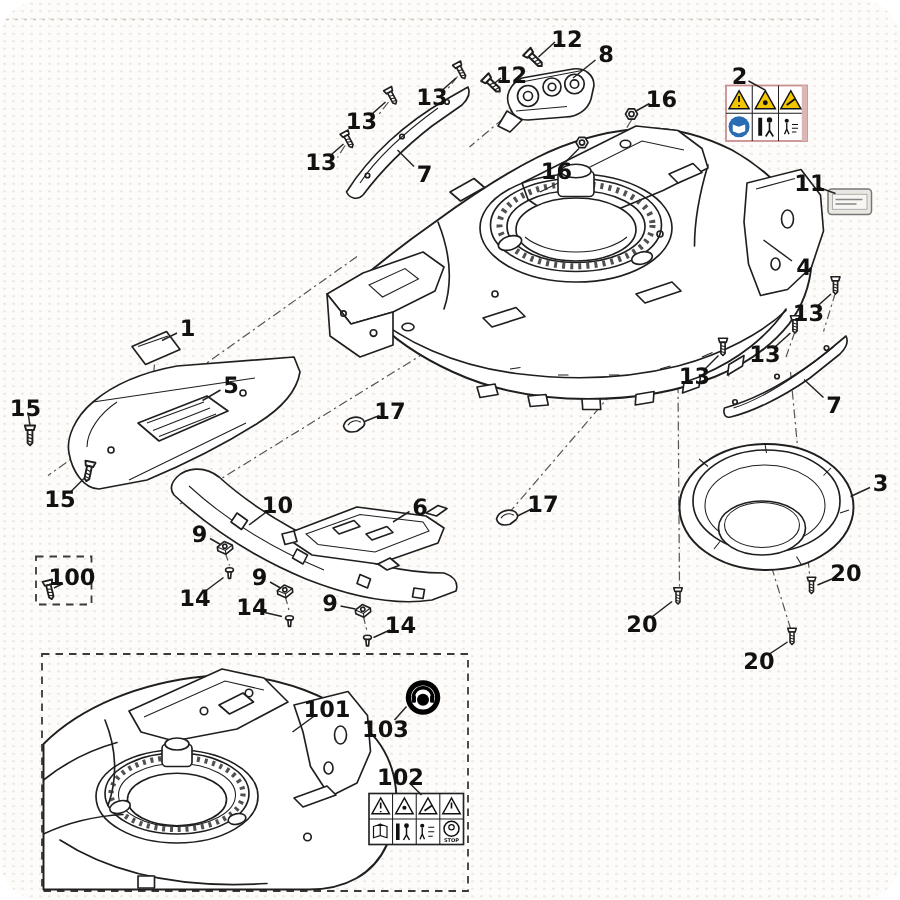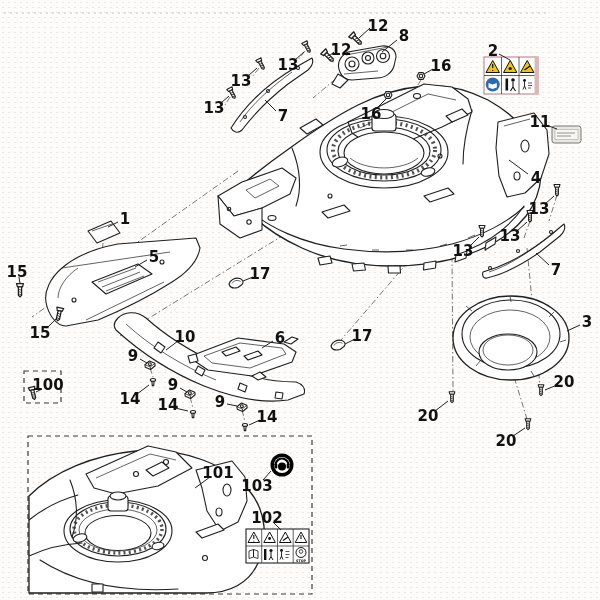--- a/index.html
+++ b/index.html
@@ -4,20 +4,21 @@
 <style>
   html,body{margin:0;padding:0;}
   .page{
     position:relative;
     width:600px;height:600px;
     background-color:#fdfcfa;
     background-image:radial-gradient(circle,#ece8e0 0.7px,rgba(0,0,0,0) 0.95px);
     background-size:6px 5px;
     overflow:hidden;
     font-family:"DejaVu Sans",sans-serif;
+    border-radius:27px;
   }
   svg{display:block;}
   .ln{stroke:var(--line,#1f1f1f);fill:none;stroke-width:1.1;stroke-linejoin:round;stroke-linecap:round;}
   .fw{stroke:var(--line,#1f1f1f);fill:#ffffff;stroke-width:1.1;stroke-linejoin:round;}
   .fw2{stroke:var(--line,#1f1f1f);fill:#ffffff;stroke-width:1.3;stroke-linejoin:round;}
   .thin{stroke:var(--line,#1f1f1f);fill:none;stroke-width:0.7;}
   .ddot{stroke:#555;fill:none;stroke-width:0.8;stroke-dasharray:6 2.5 1.5 2.5;}
   .dashbox{stroke:var(--box-dash,#3a3a3a);fill:none;stroke-width:1.2;stroke-dasharray:5 4;}
   #callouts text{font:bold 15px "DejaVu Sans",sans-serif;fill:var(--label,#111);text-anchor:middle;}
   #callouts line{stroke:#222;stroke-width:1;}

